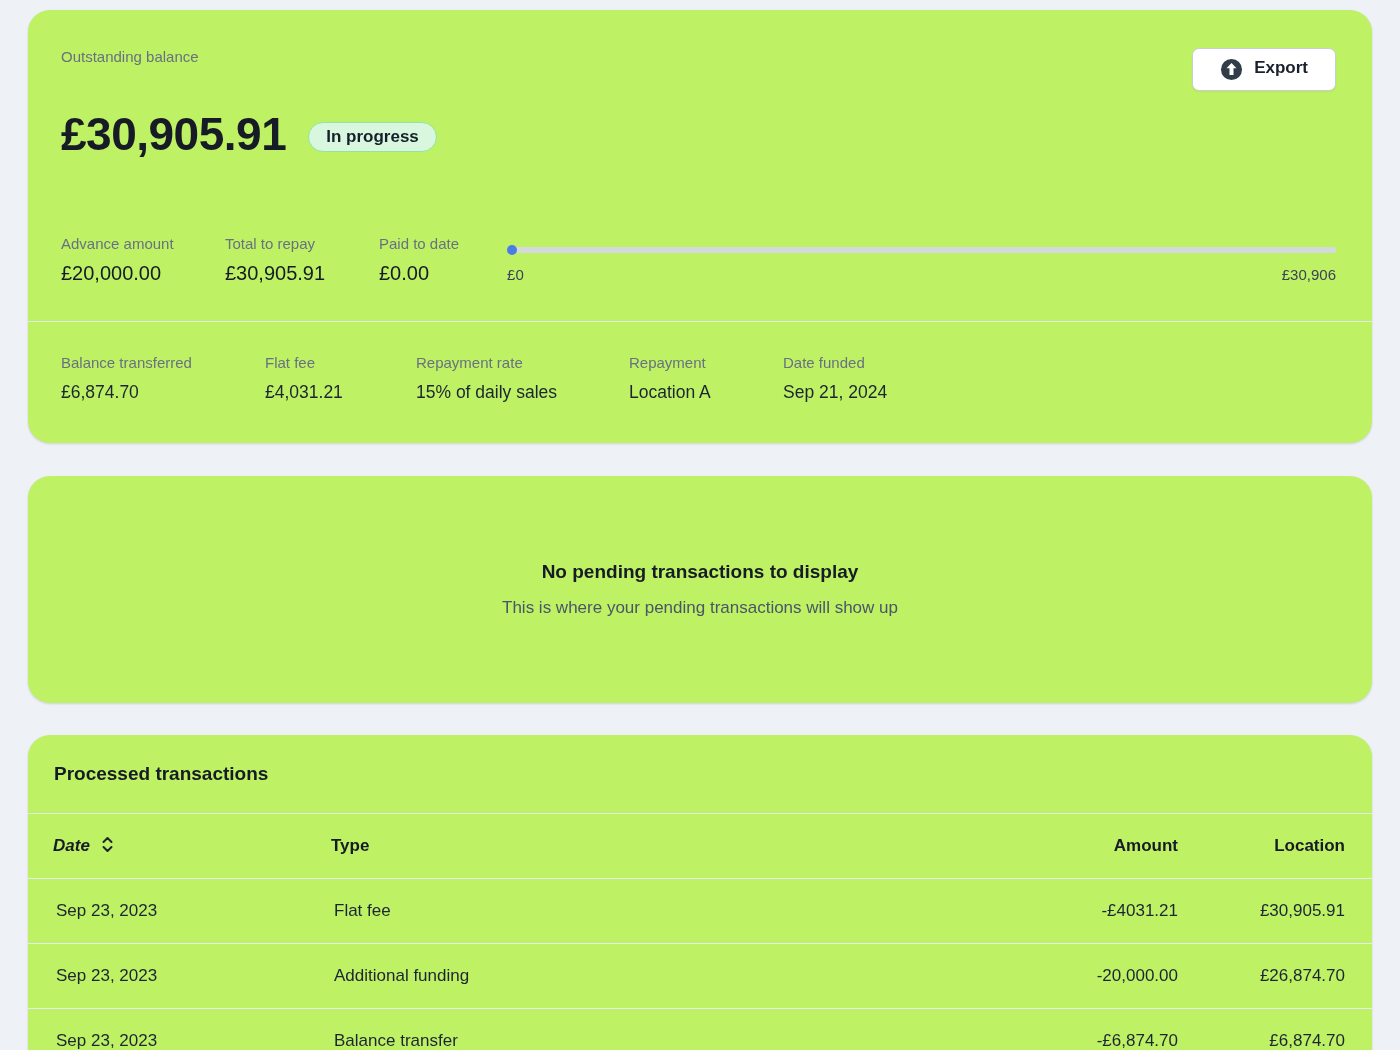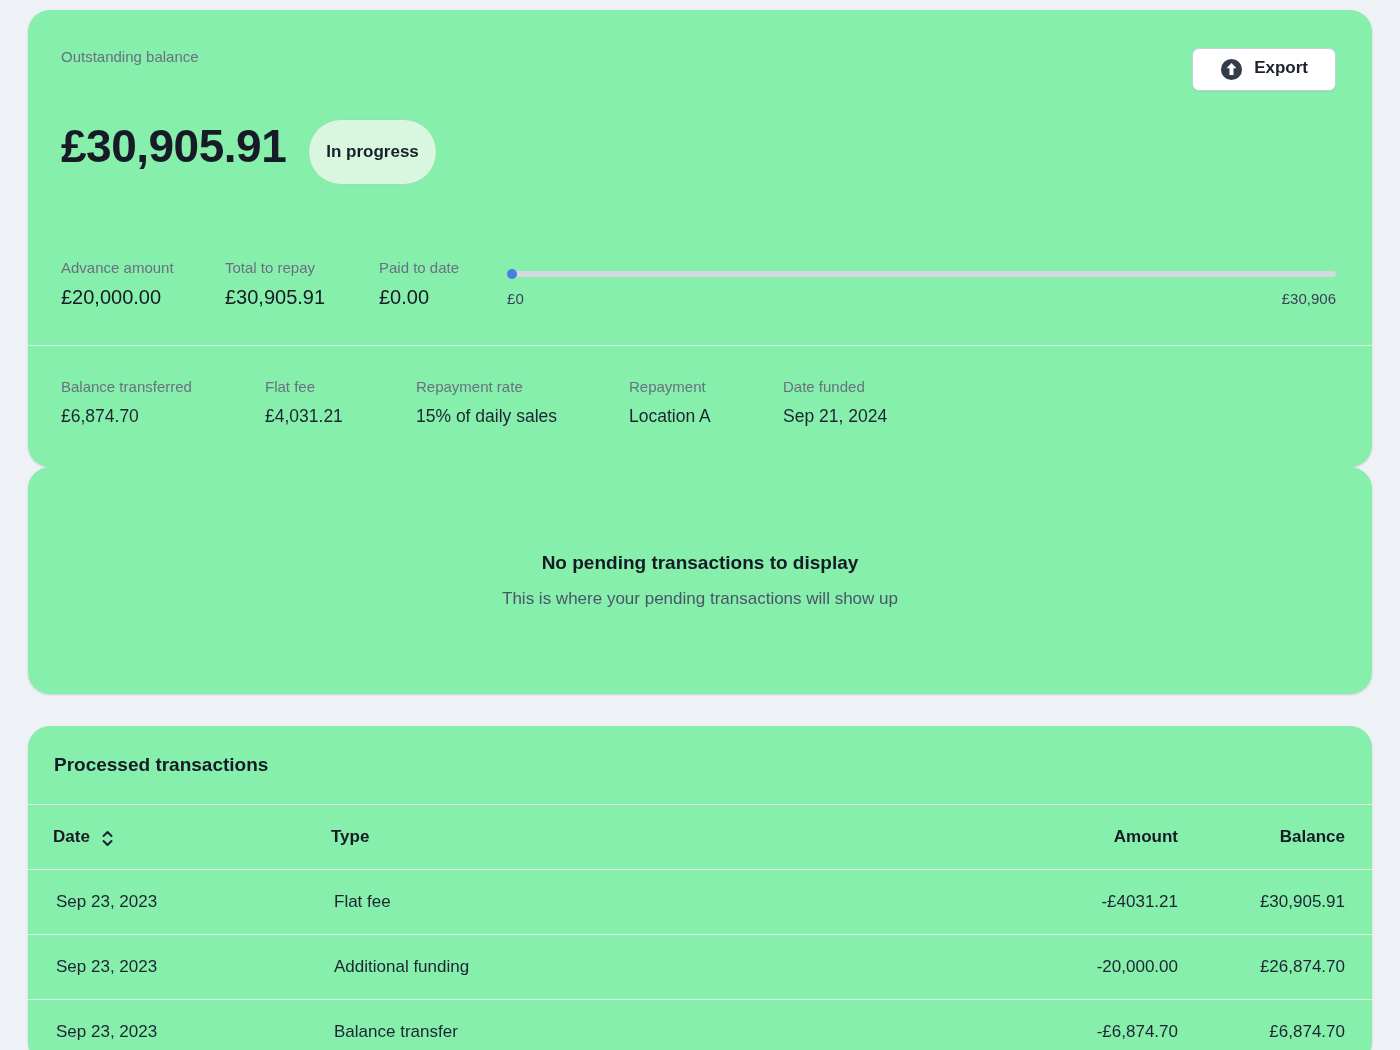--- a/index.html
+++ b/index.html
@@ -5,40 +5,40 @@
   * { margin: 0; padding: 0; box-sizing: border-box; }
   html, body { width: 1400px; height: 1050px; }
   body {
     background: #eef1f5;
     font-family: "Liberation Sans", sans-serif;
     color: #1a202c;
     overflow: hidden;
   }
   .page { padding: 10px 28px 18px 28px; }
   .card {
-    background: #86efac;
+    background: #bef264;
     border-radius: 22px;
     box-shadow: 0 1px 2px rgba(16,24,40,0.07), 0 1px 3px rgba(16,24,40,0.08);
   }
 
   
   .balance-section { padding: 38px 36px 36px 33px; }
   .balance-top { display: flex; justify-content: space-between; align-items: flex-start; }
   .label { font-size: 15px; color: #697180; }
   .balance-value-row { display: flex; align-items: center; gap: 22px; margin-top: 16px; }
   .balance-value { font-size: 46px; font-weight: 700; color: #161b26; letter-spacing: -0.5px; }
   .badge {
     background: #d9f6de;
     border: 1.5px solid #8fe6a0;
     border-radius: 999px;
-    padding: 22px 17px;
+    padding: 4px 17px;
     font-size: 17px;
     font-weight: 600;
     color: #15202b;
-    margin-top: 12px;
+    margin-top: 6px;
   }
   .export-btn {
     display: inline-flex; align-items: flex-start; gap: 11px;
     background: #ffffff;
     border: 1px solid #c8ced6;
     border-radius: 7px;
     padding: 9px 27px;
     font-family: "Liberation Sans", sans-serif;
     font-size: 17px; font-weight: 600; color: #1a202c;
     box-shadow: 0 1px 2px rgba(16,24,40,0.06);
@@ -68,21 +68,21 @@
   .details-row { display: flex; padding: 32px 56px 40px 33px; }
   .detail { padding-right: 12px; }
   .detail:nth-child(1) { min-width: 204px; }
   .detail:nth-child(2) { min-width: 151px; }
   .detail:nth-child(3) { min-width: 213px; }
   .detail:nth-child(4) { min-width: 154px; }
   .detail-value { font-size: 17.5px; color: #1d2533; margin-top: 11px; }
 
   
   .pending-card {
-    height: 227px;
+    margin-top: 33px; height: 227px;
     display: flex; flex-direction: column; align-items: center; justify-content: center;
   }
   .pending-title { font-size: 19px; font-weight: 700; color: #161b26; }
   .pending-subtitle { font-size: 17px; color: #4a5568; margin-top: 15px; }
 
   
   .processed-card { margin-top: 32px; overflow: hidden; }
   .processed-title-bar { height: 78px; display: flex; align-items: center; padding-left: 26px; }
   .processed-title { font-size: 19px; font-weight: 700; color: #161b26; }
   .tbl-row {
@@ -90,21 +90,21 @@
     grid-template-columns: 278px 1fr 200px 167px;
     align-items: center;
     height: 65px;
     padding: 0 27px 0 25px;
     font-size: 17px;
     color: #1d2533;
   }
   .tbl-header { font-weight: 700; color: #161b26; border-top: 1px solid #e4e8ec; }
   .tbl-body .tbl-row { border-top: 1px solid #e7eaee; padding-left: 28px; }
   .col-right { text-align: right; }
-  .th-date { display: flex; align-items: flex-end; gap: 11px; cursor: pointer; }
+  .th-date { display: flex; align-items: flex-start; gap: 11px; cursor: pointer; font-style: italic; }
   .sort-icon { display: inline-flex; }
 </style>
 </head>
 <body>
 
 <div class="page">
 
   <div class="card">
     <div class="balance-section">
       <div class="balance-top">
@@ -187,21 +187,21 @@
         <span>Date</span>
         <span class="sort-icon">
           <svg width="13" height="17" viewBox="0 0 13 17" fill="none">
             <path d="M2.5 6L6.5 2l4 4" stroke="#1f2430" stroke-width="2" stroke-linecap="round" stroke-linejoin="round"></path>
             <path d="M2.5 11l4 4 4-4" stroke="#1f2430" stroke-width="2" stroke-linecap="round" stroke-linejoin="round"></path>
           </svg>
         </span>
       </div>
       <div>Type</div>
       <div class="col-right">Amount</div>
-      <div class="col-right">Balance</div>
+      <div class="col-right">Location</div>
     </div>
     <div class="tbl-body">
       <div class="tbl-row">
         <div>Sep 23, 2023</div>
         <div>Flat fee</div>
         <div class="col-right">-£4031.21</div>
         <div class="col-right">£30,905.91</div>
       </div>
       <div class="tbl-row">
         <div>Sep 23, 2023</div>

